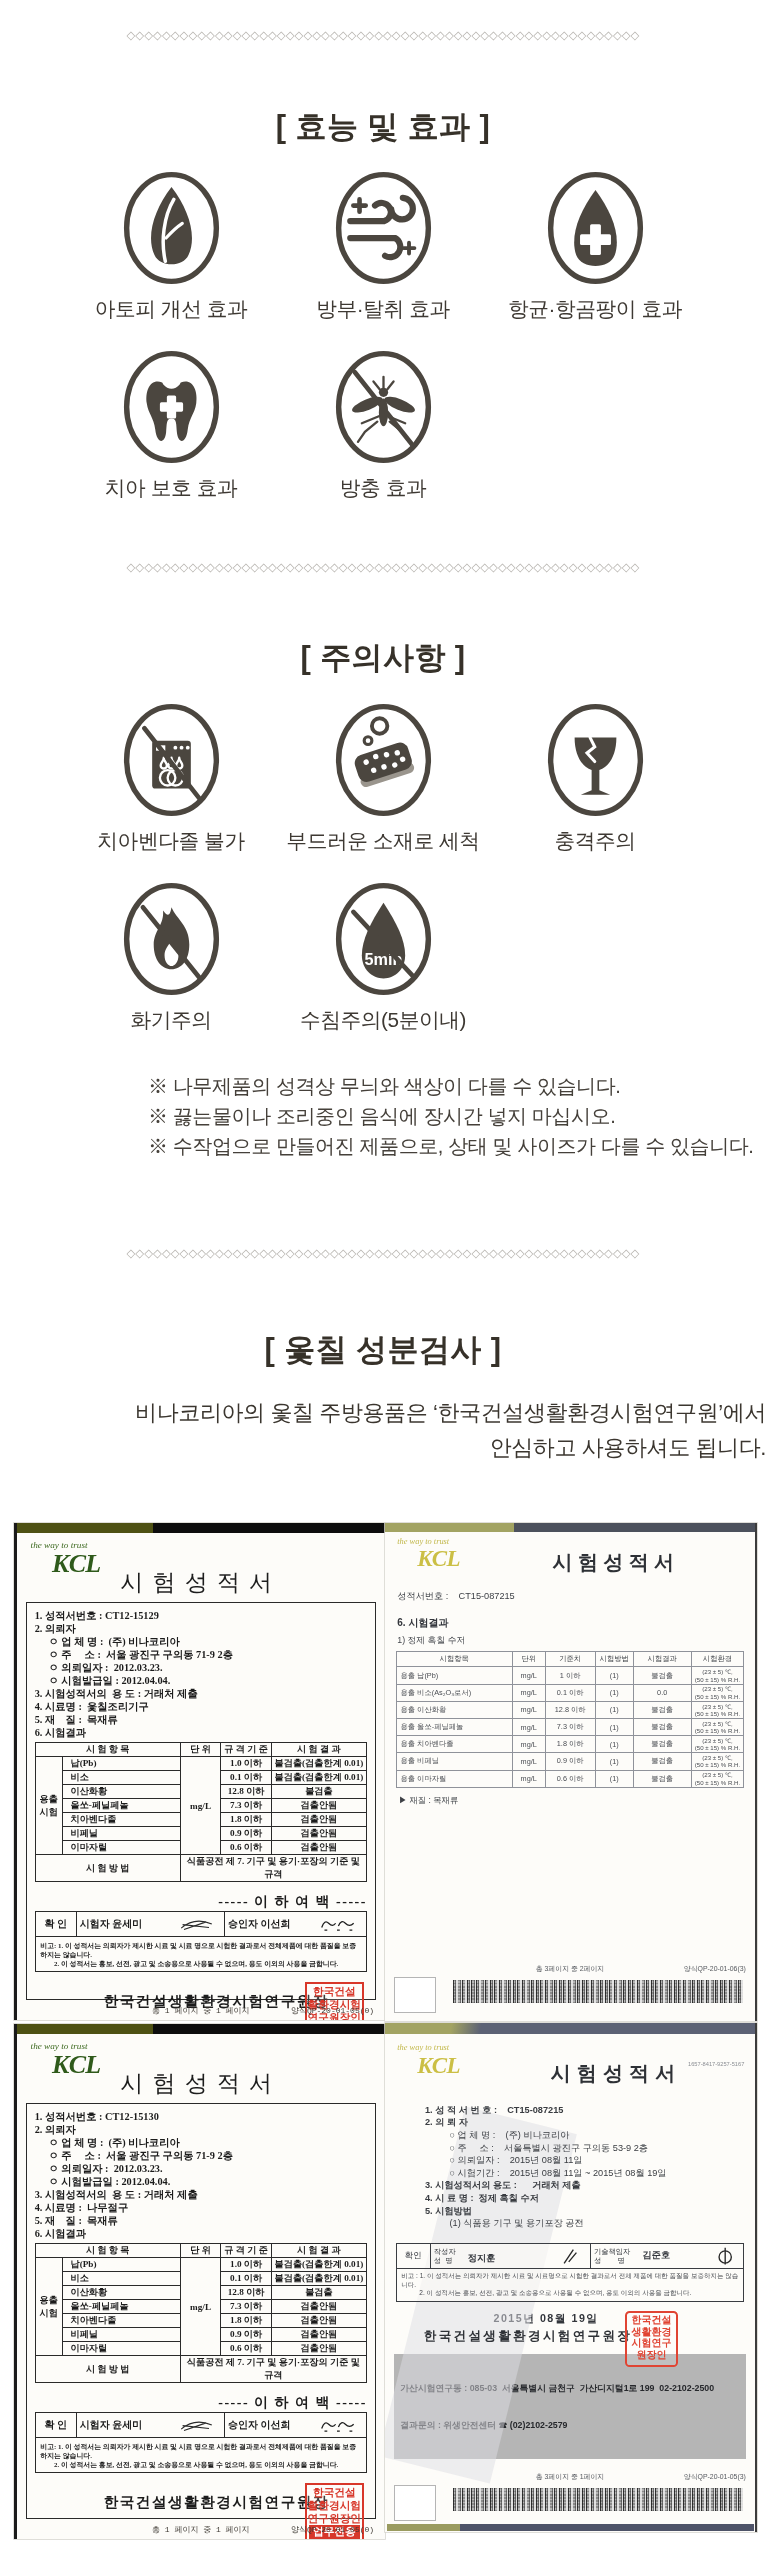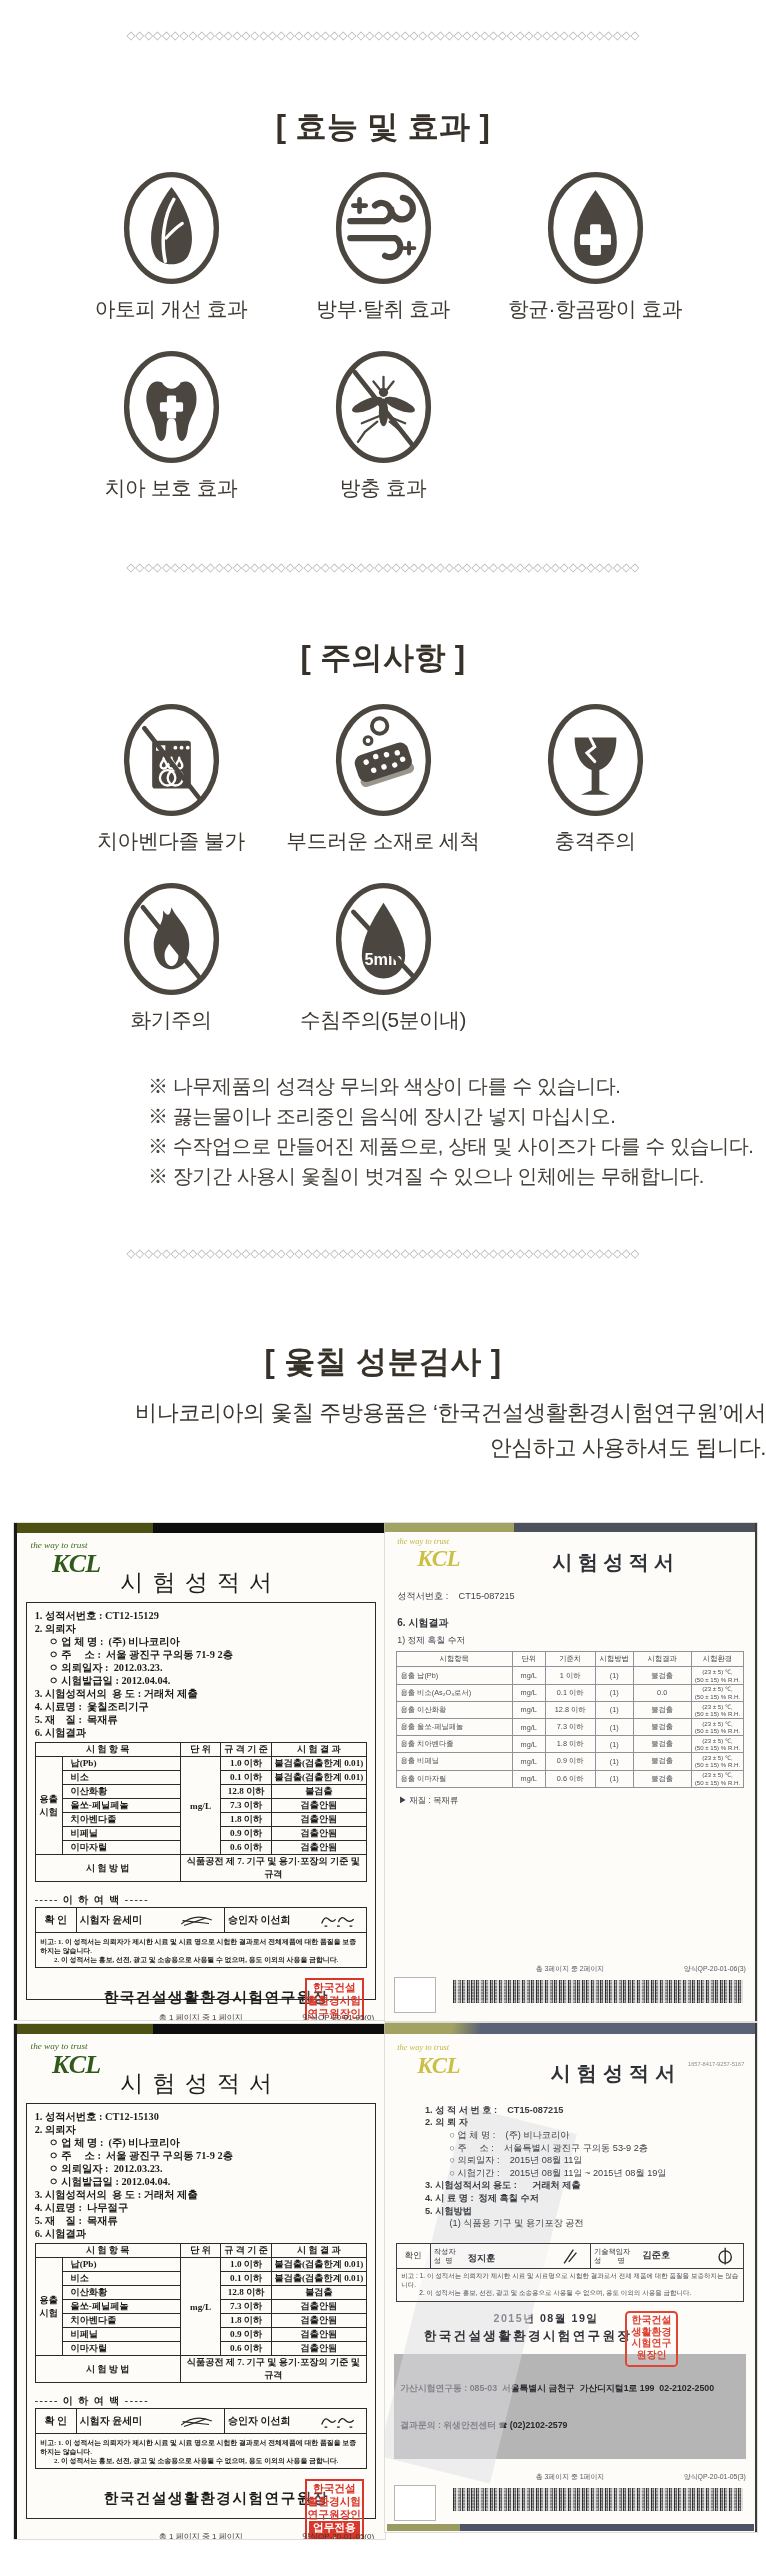--- a/index.html
+++ b/index.html
@@ -51,35 +51,35 @@
     font-family:"Liberation Serif",serif;color:#1c1c1c;display:flex;flex-direction:column;flex:none;}
   #docA .box-a{height:384px;}
   #docC .box-a{height:402px;}
   .lines-a div{font-size:10.3px;line-height:13px;font-weight:700;white-space:pre-wrap;}
   .lines-a .ind{padding-left:13.8px;}
   .tbl-a{width:100%;border-collapse:collapse;margin-top:3.1px;font-size:9.2px;flex:none;}
   .tbl-a th,.tbl-a td{border:0.8px solid #2a2a2a;padding:0 2.3px;text-align:center;height:12.3px;font-weight:700;}
   .tbl-a .grp{width:21.5px;}
   .tbl-a .nm{text-align:left;padding-left:7.7px;width:107px;}
   .tbl-a .un{width:35px;}
-  .filler-a{text-align:left;font-size:10px;font-weight:700;margin-top:10.7px;letter-spacing:1.5px;flex:none;}
+  .filler-a{text-align:right;font-size:14px;font-weight:700;margin-top:10.7px;letter-spacing:1.5px;flex:none;}
   .confirm-wrap{border:1.5px solid #2a2a2a;margin-top:auto;flex:none;}
   .confirm-row{display:grid;grid-template-columns:41px 1.05fr 1fr;}
   .confirm-row>div{border-bottom:0.8px solid #2a2a2a;padding:4.6px 3.1px;display:flex;align-items:center;justify-content:center;gap:4.6px;font-size:10px;font-weight:700;}
   .confirm-row>div:first-child{border-right:0.8px solid #2a2a2a;}
   .confirm-row>div:nth-child(2){border-right:0.8px solid #2a2a2a;}
   .remarks-a{padding:3.1px 4.6px;font-size:6.9px;line-height:9.2px;font-weight:700;white-space:pre-wrap;}
   .org-wrap-a{position:relative;margin-top:20px;text-align:center;flex:none;}
   .org-a{font-size:14.6px;font-weight:700;letter-spacing:1.5px;padding-left:31px;font-family:"Liberation Serif",serif;}
   .seal{position:absolute;color:#d8372a;border:2.3px solid #d8372a;text-align:center;
         font-weight:800;background:rgba(255,255,255,.15);}
   .seal-a{right:3.1px;top:-10.7px;width:55px;height:58px;font-size:10.7px;line-height:13px;padding:1.5px 0;}
   .seal div:last-child.inv{background:#d8372a;color:#fff;margin:0 2.3px;}
   .addr-a{margin-top:auto;font-size:9.6px;font-weight:700;line-height:14.6px;white-space:pre-wrap;}
-  .foot-a{position:relative;height:15.3px;margin-top:9px;font-family:Liberation Sans, sans-serif;flex:none;}
+  .foot-a{position:relative;height:15.3px;margin-top:2px;font-family:Liberation Mono, monospace;flex:none;}
   .foot-c{position:absolute;left:0;right:0;text-align:center;font-size:8px;top:3.1px;}
   .foot-r{position:absolute;right:10.7px;font-size:8px;top:3.1px;}
   
   .head-b{position:relative;height:49px;flex:none;}
   .tag-b{display:block;font-family:"Liberation Serif",serif;font-style:italic;color:#c2b84b;font-size:8.4px;}
   .kcl-b{display:block;font-family:"Liberation Serif",serif;font-style:italic;font-weight:700;
          font-size:23px;color:#cbbf45;letter-spacing:-0.8px;margin:0.8px 0 0 20px;}
   .title-b{position:absolute;left:92px;right:0;top:17px;text-align:center;
     font-size:20px;font-weight:700;letter-spacing:5.4px;color:#2e3136;}
   .serial-d{position:absolute;right:10.7px;top:27.6px;font-size:5.7px;color:#8a8d93;}
@@ -274,24 +274,23 @@
     </svg>
       </span>
     <div class="icon-label">수침주의(5분이내)</div>
   </div>
 </div>
 
 <div class="notes">
   <div>※ 나무제품의 성격상 무늬와 색상이 다를 수 있습니다.</div>
   <div>※ 끓는물이나 조리중인 음식에 장시간 넣지 마십시오.</div>
   <div>※ 수작업으로 만들어진 제품으로, 상태 및 사이즈가 다를 수 있습니다.</div>
-  <div>※ 장기간 사용시 옻칠이 벗겨질 수 있으나 인체에는 무해합니다.</div>
 </div>
 
-<div class="h-title" style="top:1329px;margin-top:12px;">[ 옻칠 성분검사 ]</div>
+<div class="h-title" style="top:1329px;">[ 옻칠 성분검사 ]</div>
 <div class="para" style="top:1395px;">
   <div>비나코리아의 옻칠 주방용품은 ‘한국건설생활환경시험연구원’에서</div>
   <div>안심하고 사용하셔도 됩니다.</div>
 </div>
 
 <div class="doc doc-left" id="docA">
   <div class="bar-a"></div>
   <div class="head-a">
     <div class="brand-a">
       <span class="tag-a">the way to trust</span>

